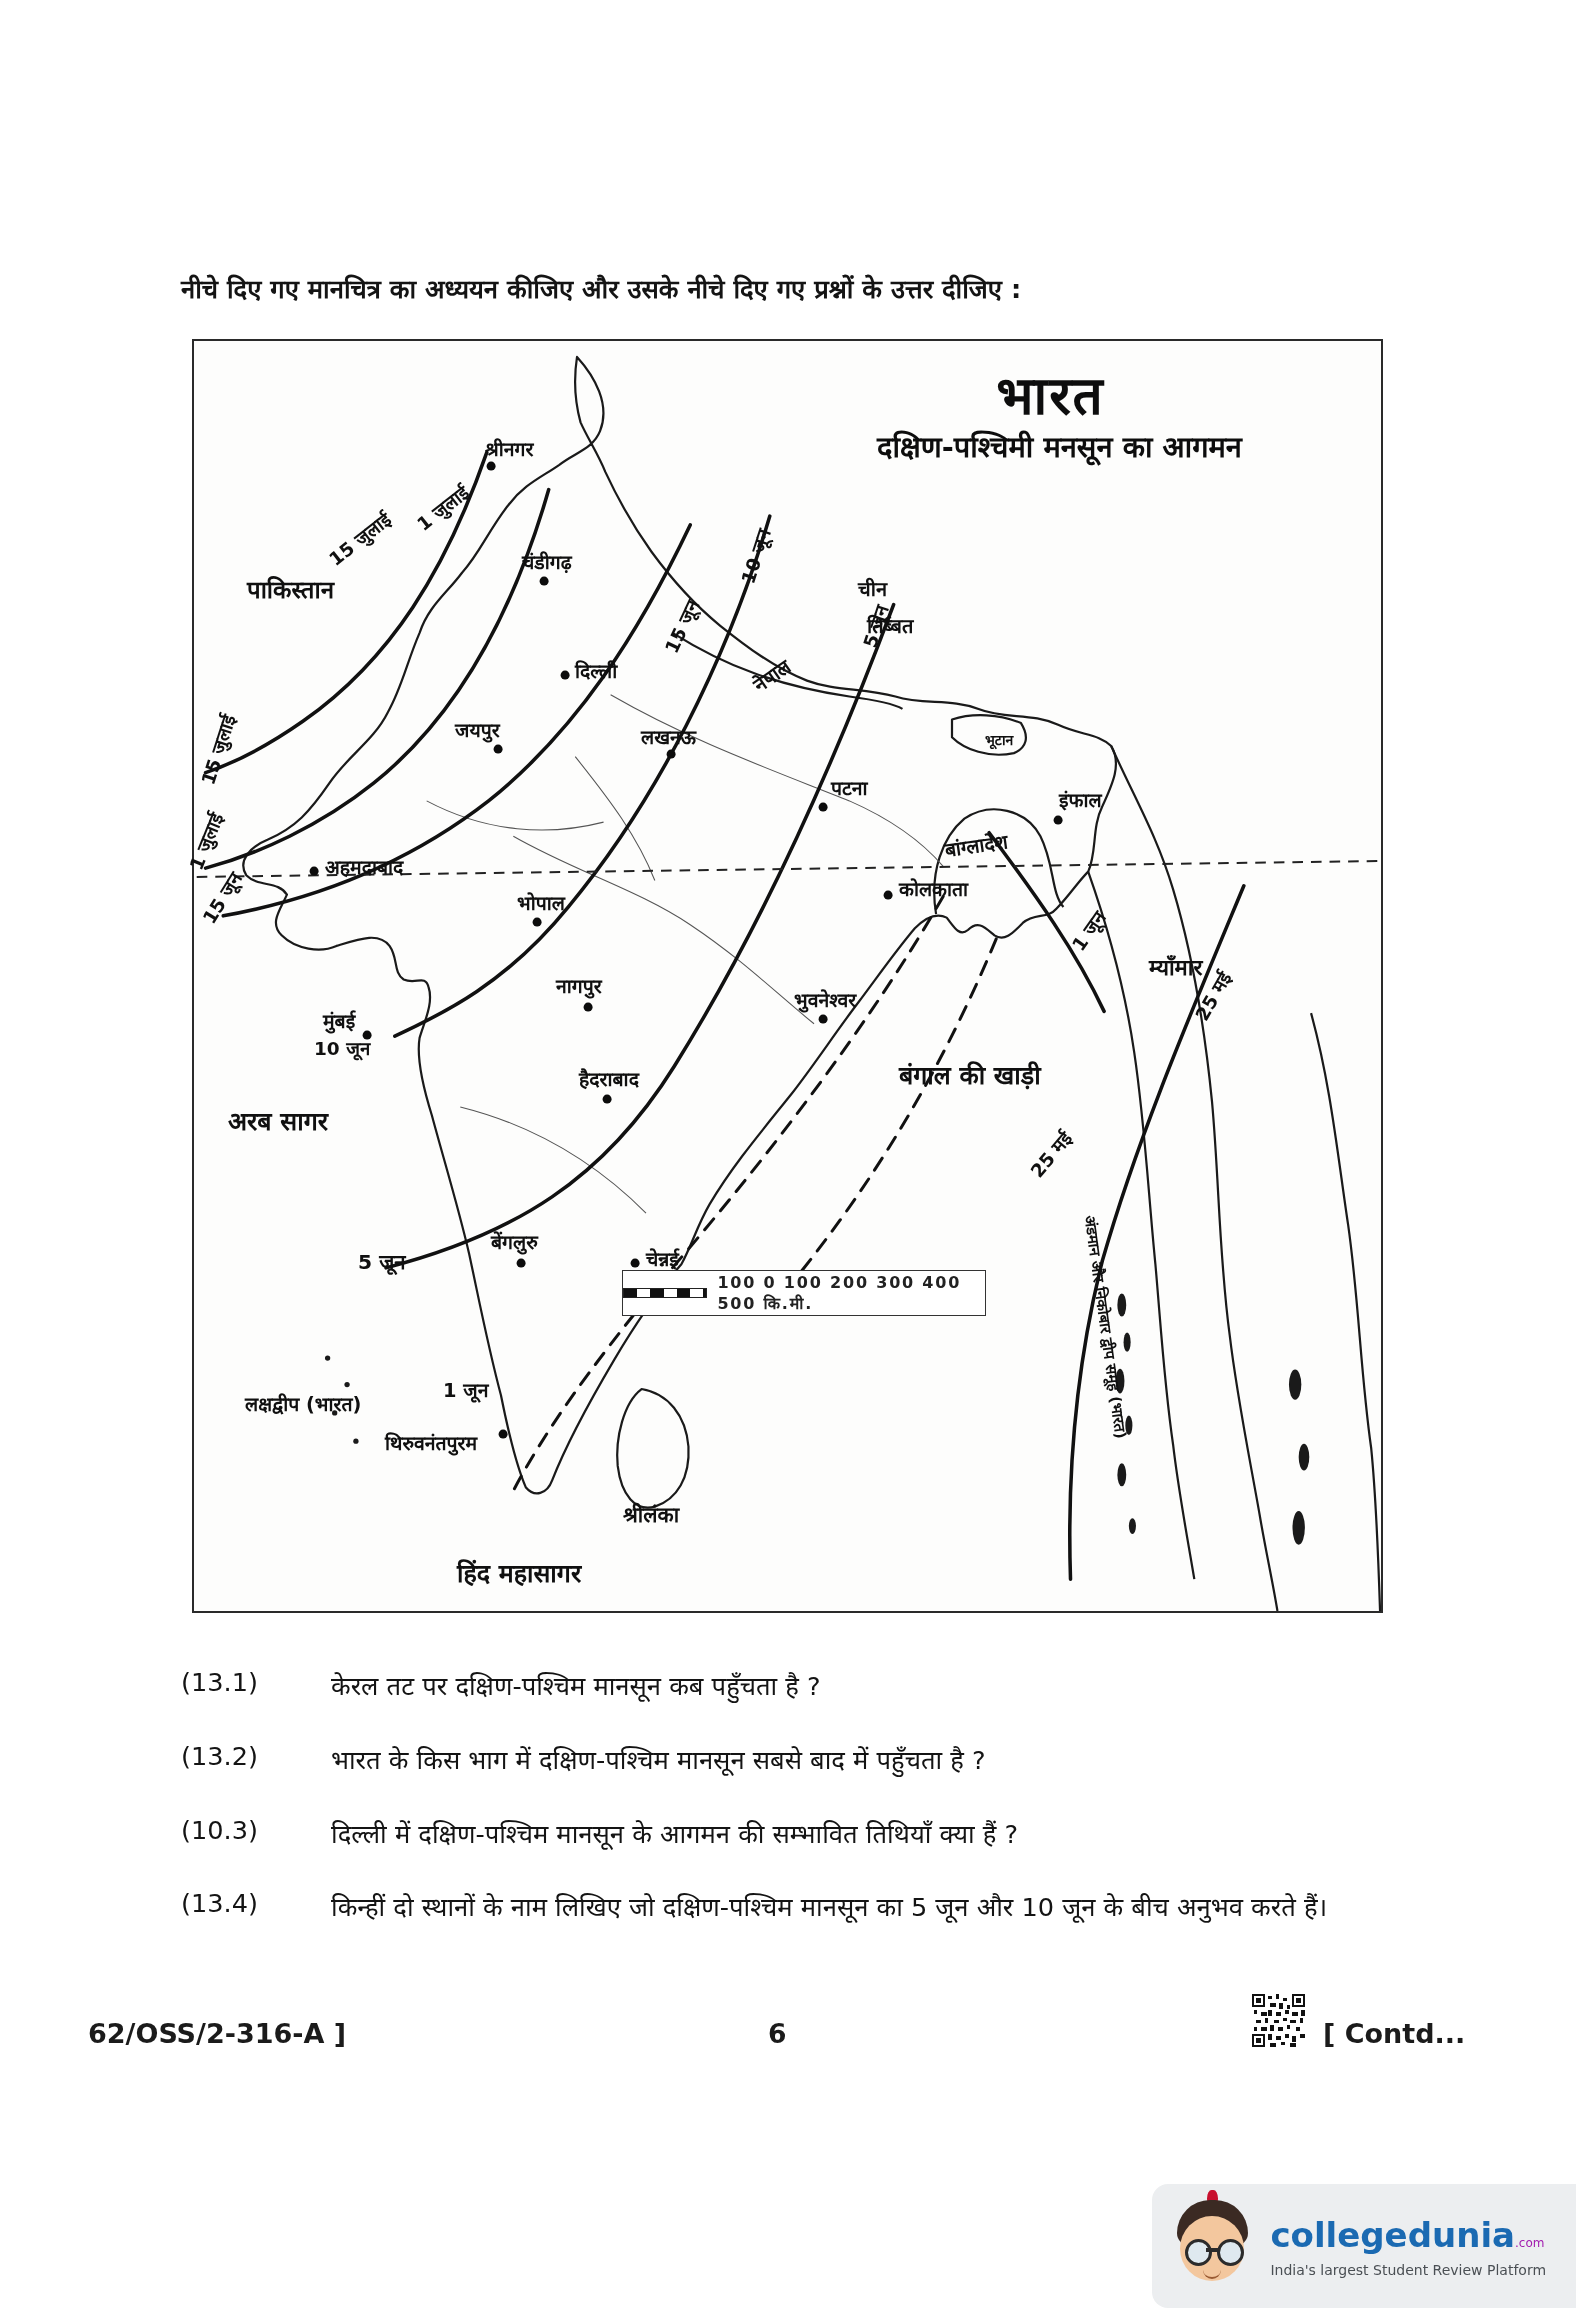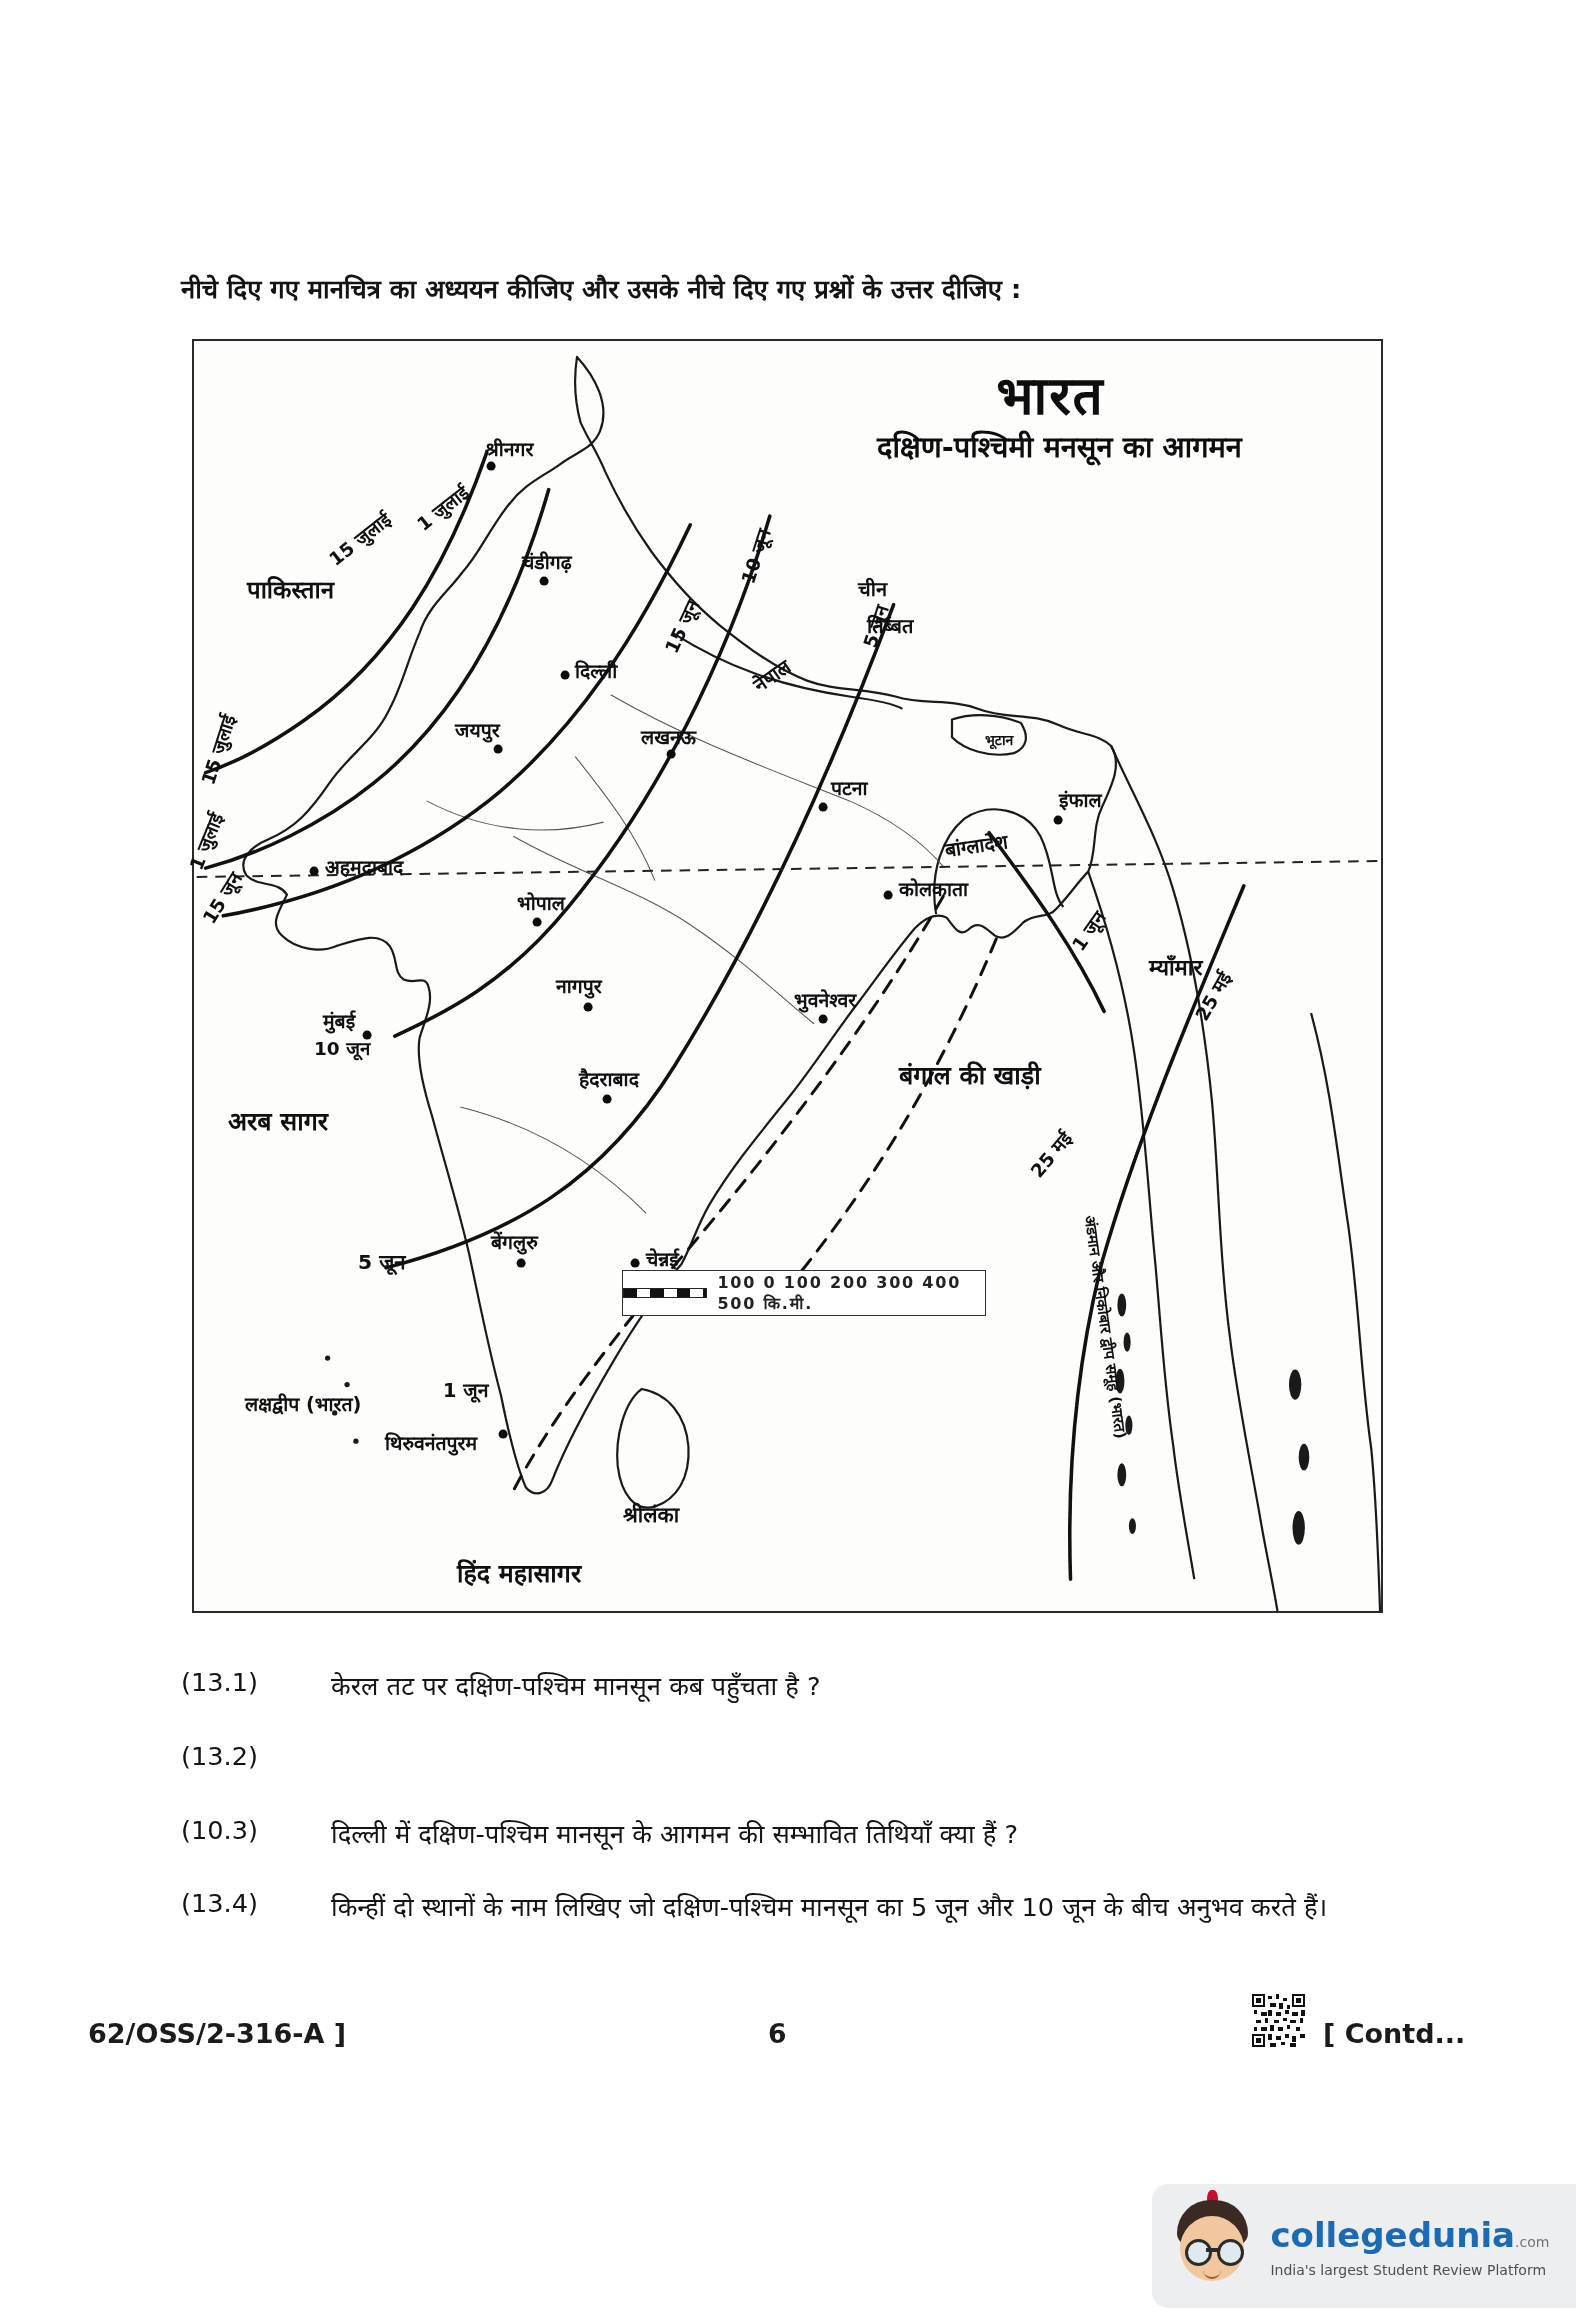--- a/index.html
+++ b/index.html
@@ -62,21 +62,21 @@
   .mascot{position:relative;width:92px;height:106px;margin-left:14px;flex:0 0 92px;}
   .mascot .hair{position:absolute;left:10.6px;top:7px;width:71px;height:46px;background:#3b2a23;border-radius:41px 41px 16px 16px;}
   .mascot .face{position:absolute;left:14px;top:23px;width:64px;height:65px;background:#f3c79e;border-radius:50%;}
   .mascot .glass{position:absolute;top:46px;width:21px;height:21px;border:3.5px solid #2b2b2b;border-radius:50%;background:#dfe9ef;}
   .mascot .g1{left:19.4px;} .mascot .g2{left:51px;}
   .mascot .bridge{position:absolute;left:40px;top:55px;width:12.4px;height:3.5px;background:#2b2b2b;}
   .mascot .drip{position:absolute;left:41px;top:-3.5px;width:10.6px;height:19.4px;background:#c8102e;border-radius:50% 50% 60% 60%;}
   .mascot .smile{position:absolute;left:37px;top:76px;width:17.7px;height:8px;border-bottom:2.6px solid #9a5b33;border-radius:0 0 10.6px 10.6px;}
   .brand-text{display:flex;flex-direction:column;margin-left:12.4px;}
   .brand-name{font-size:34px;font-weight:bold;}
-  .brand-suffix{font-size:14px;color:#737373;font-weight:normal;}
+  .brand-suffix{font-size:12px;color:#a21caf;font-weight:normal;}
   .brand-tagline{font-size:14px;color:#4a4f54;margin-top:7px;}
 </style>
 </head>
 <body>
 
 <div class="page">
 
   <p class="instruction">नीचे दिए गए मानचित्र का अध्ययन कीजिए और उसके नीचे दिए गए प्रश्नों के उत्तर दीजिए :</p>
 
   <div class="map-box">
@@ -201,20 +201,21 @@
     </div>
   </div>
 
   <div class="questions">
     <div class="q-row" style="top:1667px">
       <span class="q-num">(13.1)</span>
       <span class="q-text">केरल तट पर दक्षिण-पश्चिम मानसून कब पहुँचता है ?</span>
     </div>
     <div class="q-row" style="top:1741px">
       <span class="q-num">(13.2)</span>
+      <span class="q-text">भारत के किस भाग में दक्षिण-पश्चिम मानसून सबसे बाद में पहुँचता है ?</span>
     </div>
     <div class="q-row" style="top:1815px">
       <span class="q-num">(10.3)</span>
       <span class="q-text">दिल्ली में दक्षिण-पश्चिम मानसून के आगमन की सम्भावित तिथियाँ क्या हैं ?</span>
     </div>
     <div class="q-row" style="top:1888px">
       <span class="q-num">(13.4)</span>
       <span class="q-text">किन्हीं दो स्थानों के नाम लिखिए जो दक्षिण-पश्चिम मानसून का 5 जून और 10 जून के बीच अनुभव करते हैं।</span>
     </div>
   </div>

